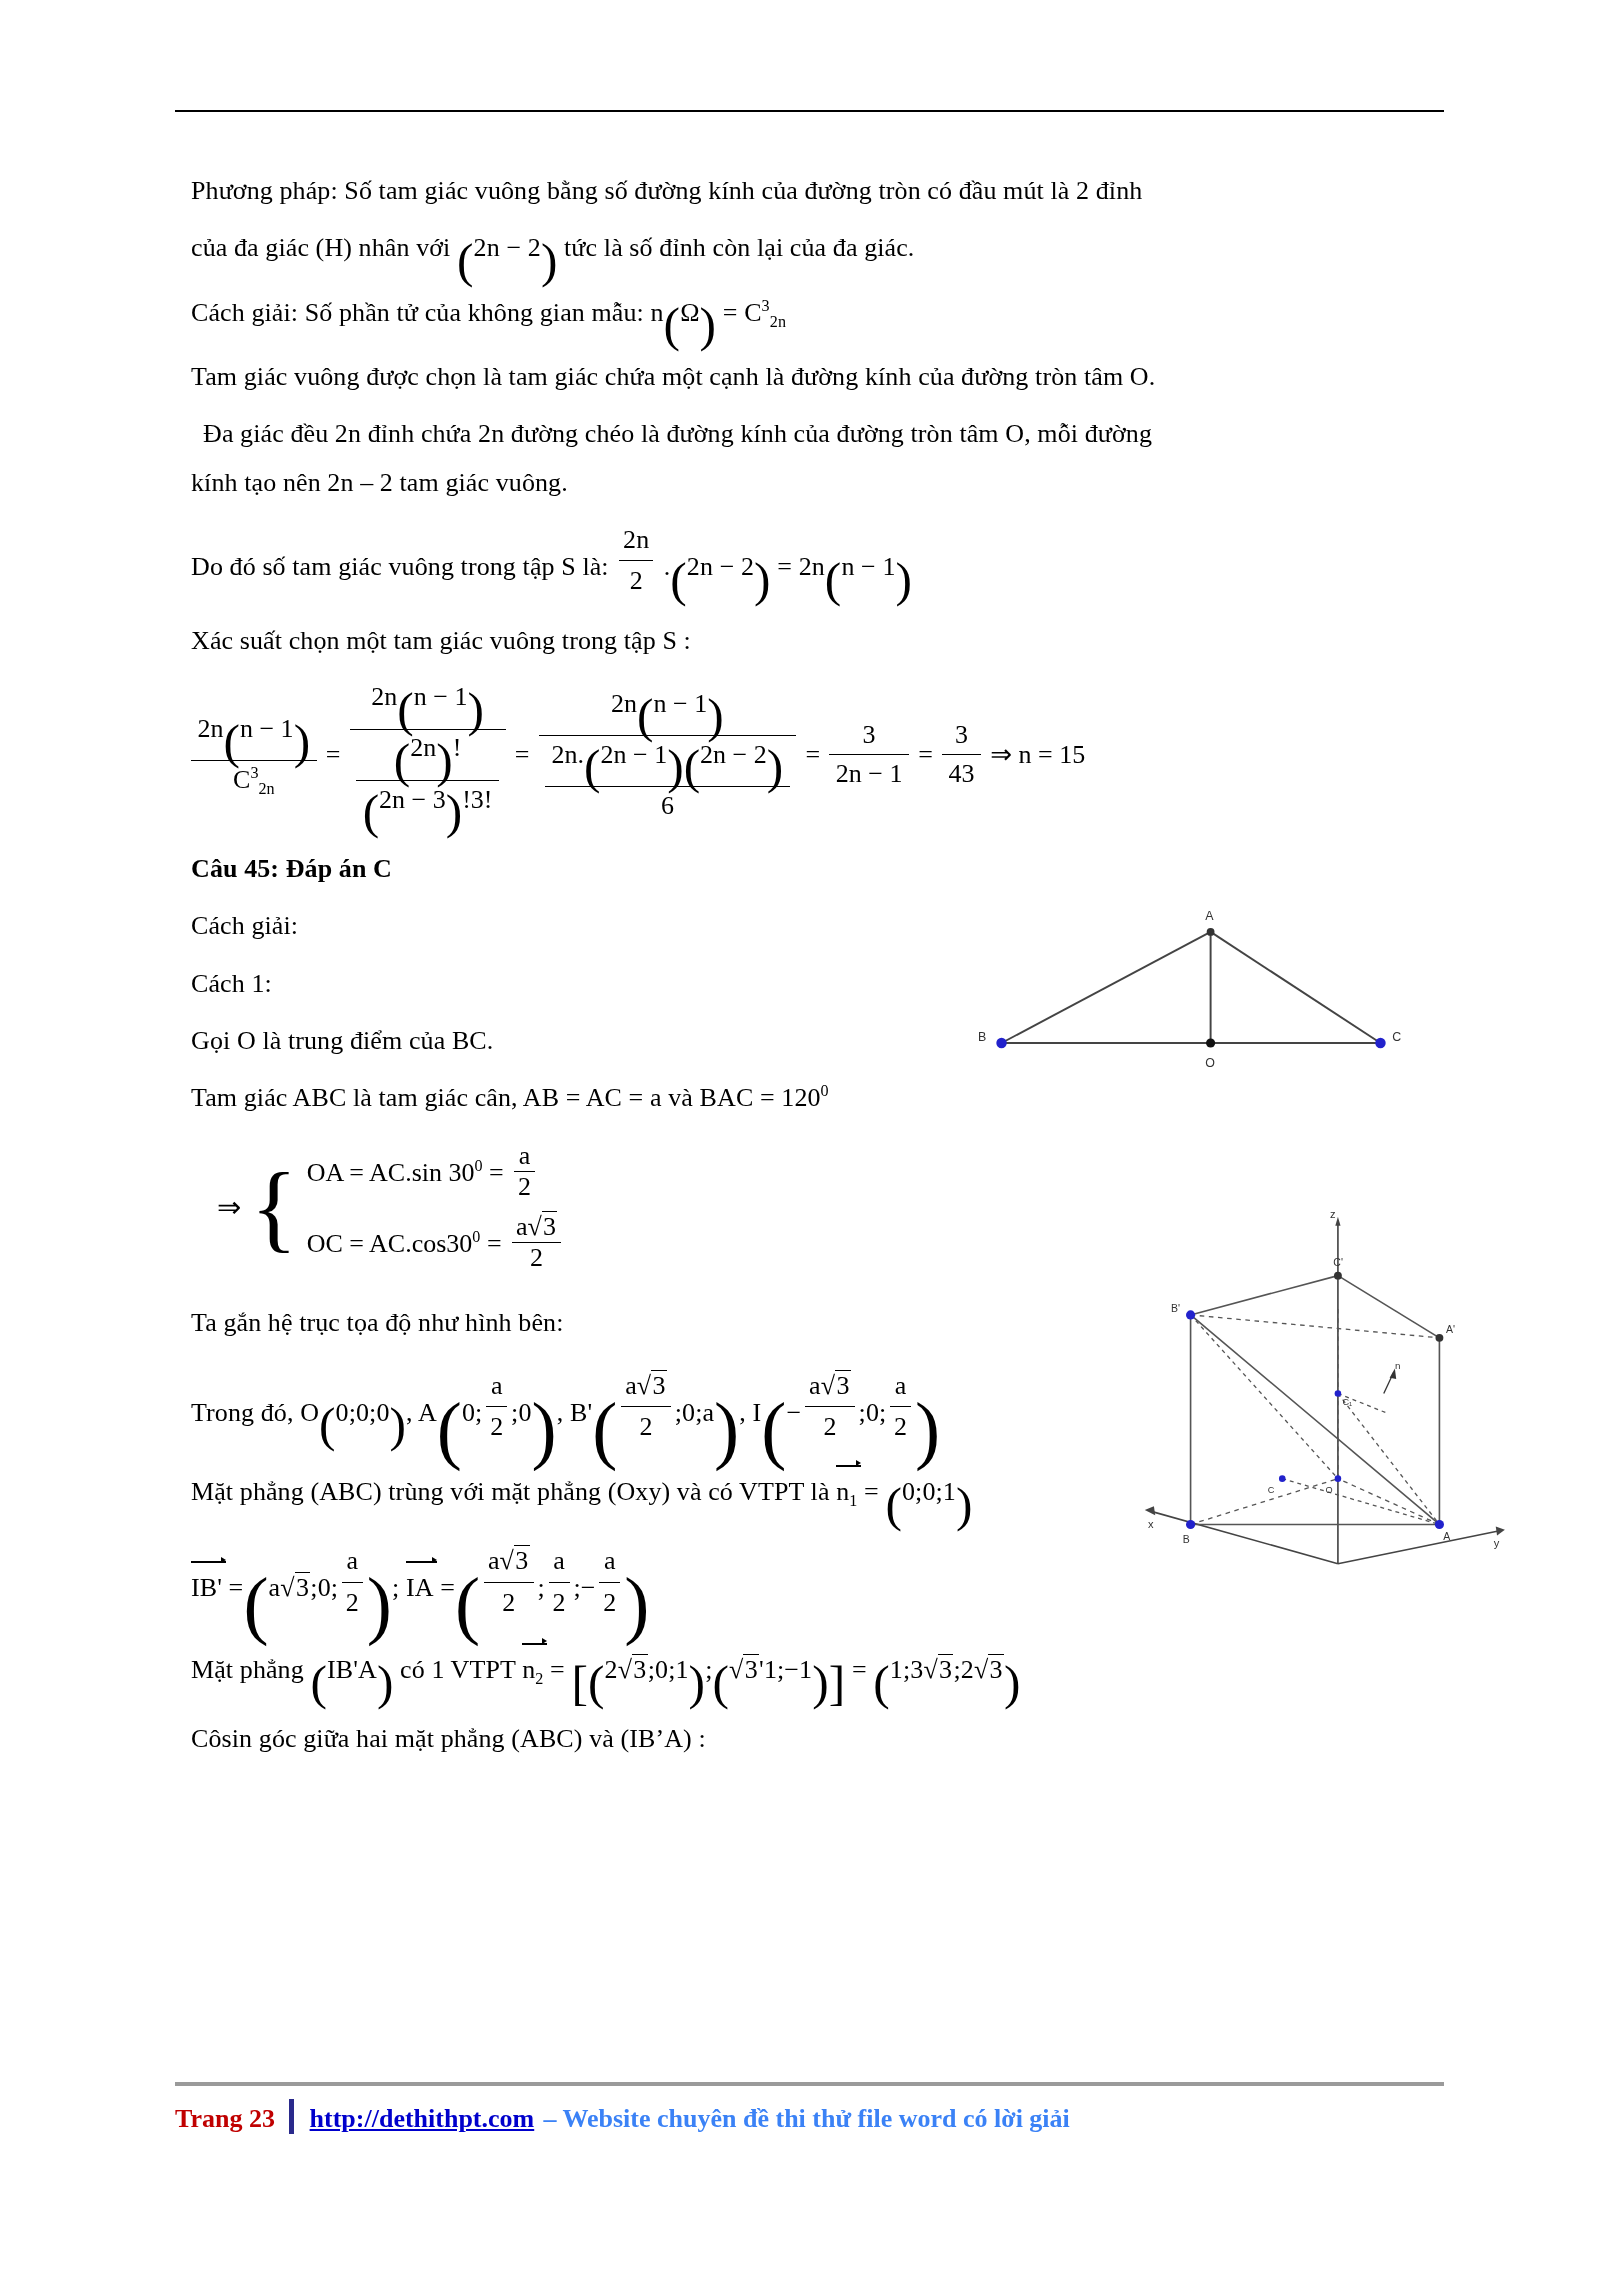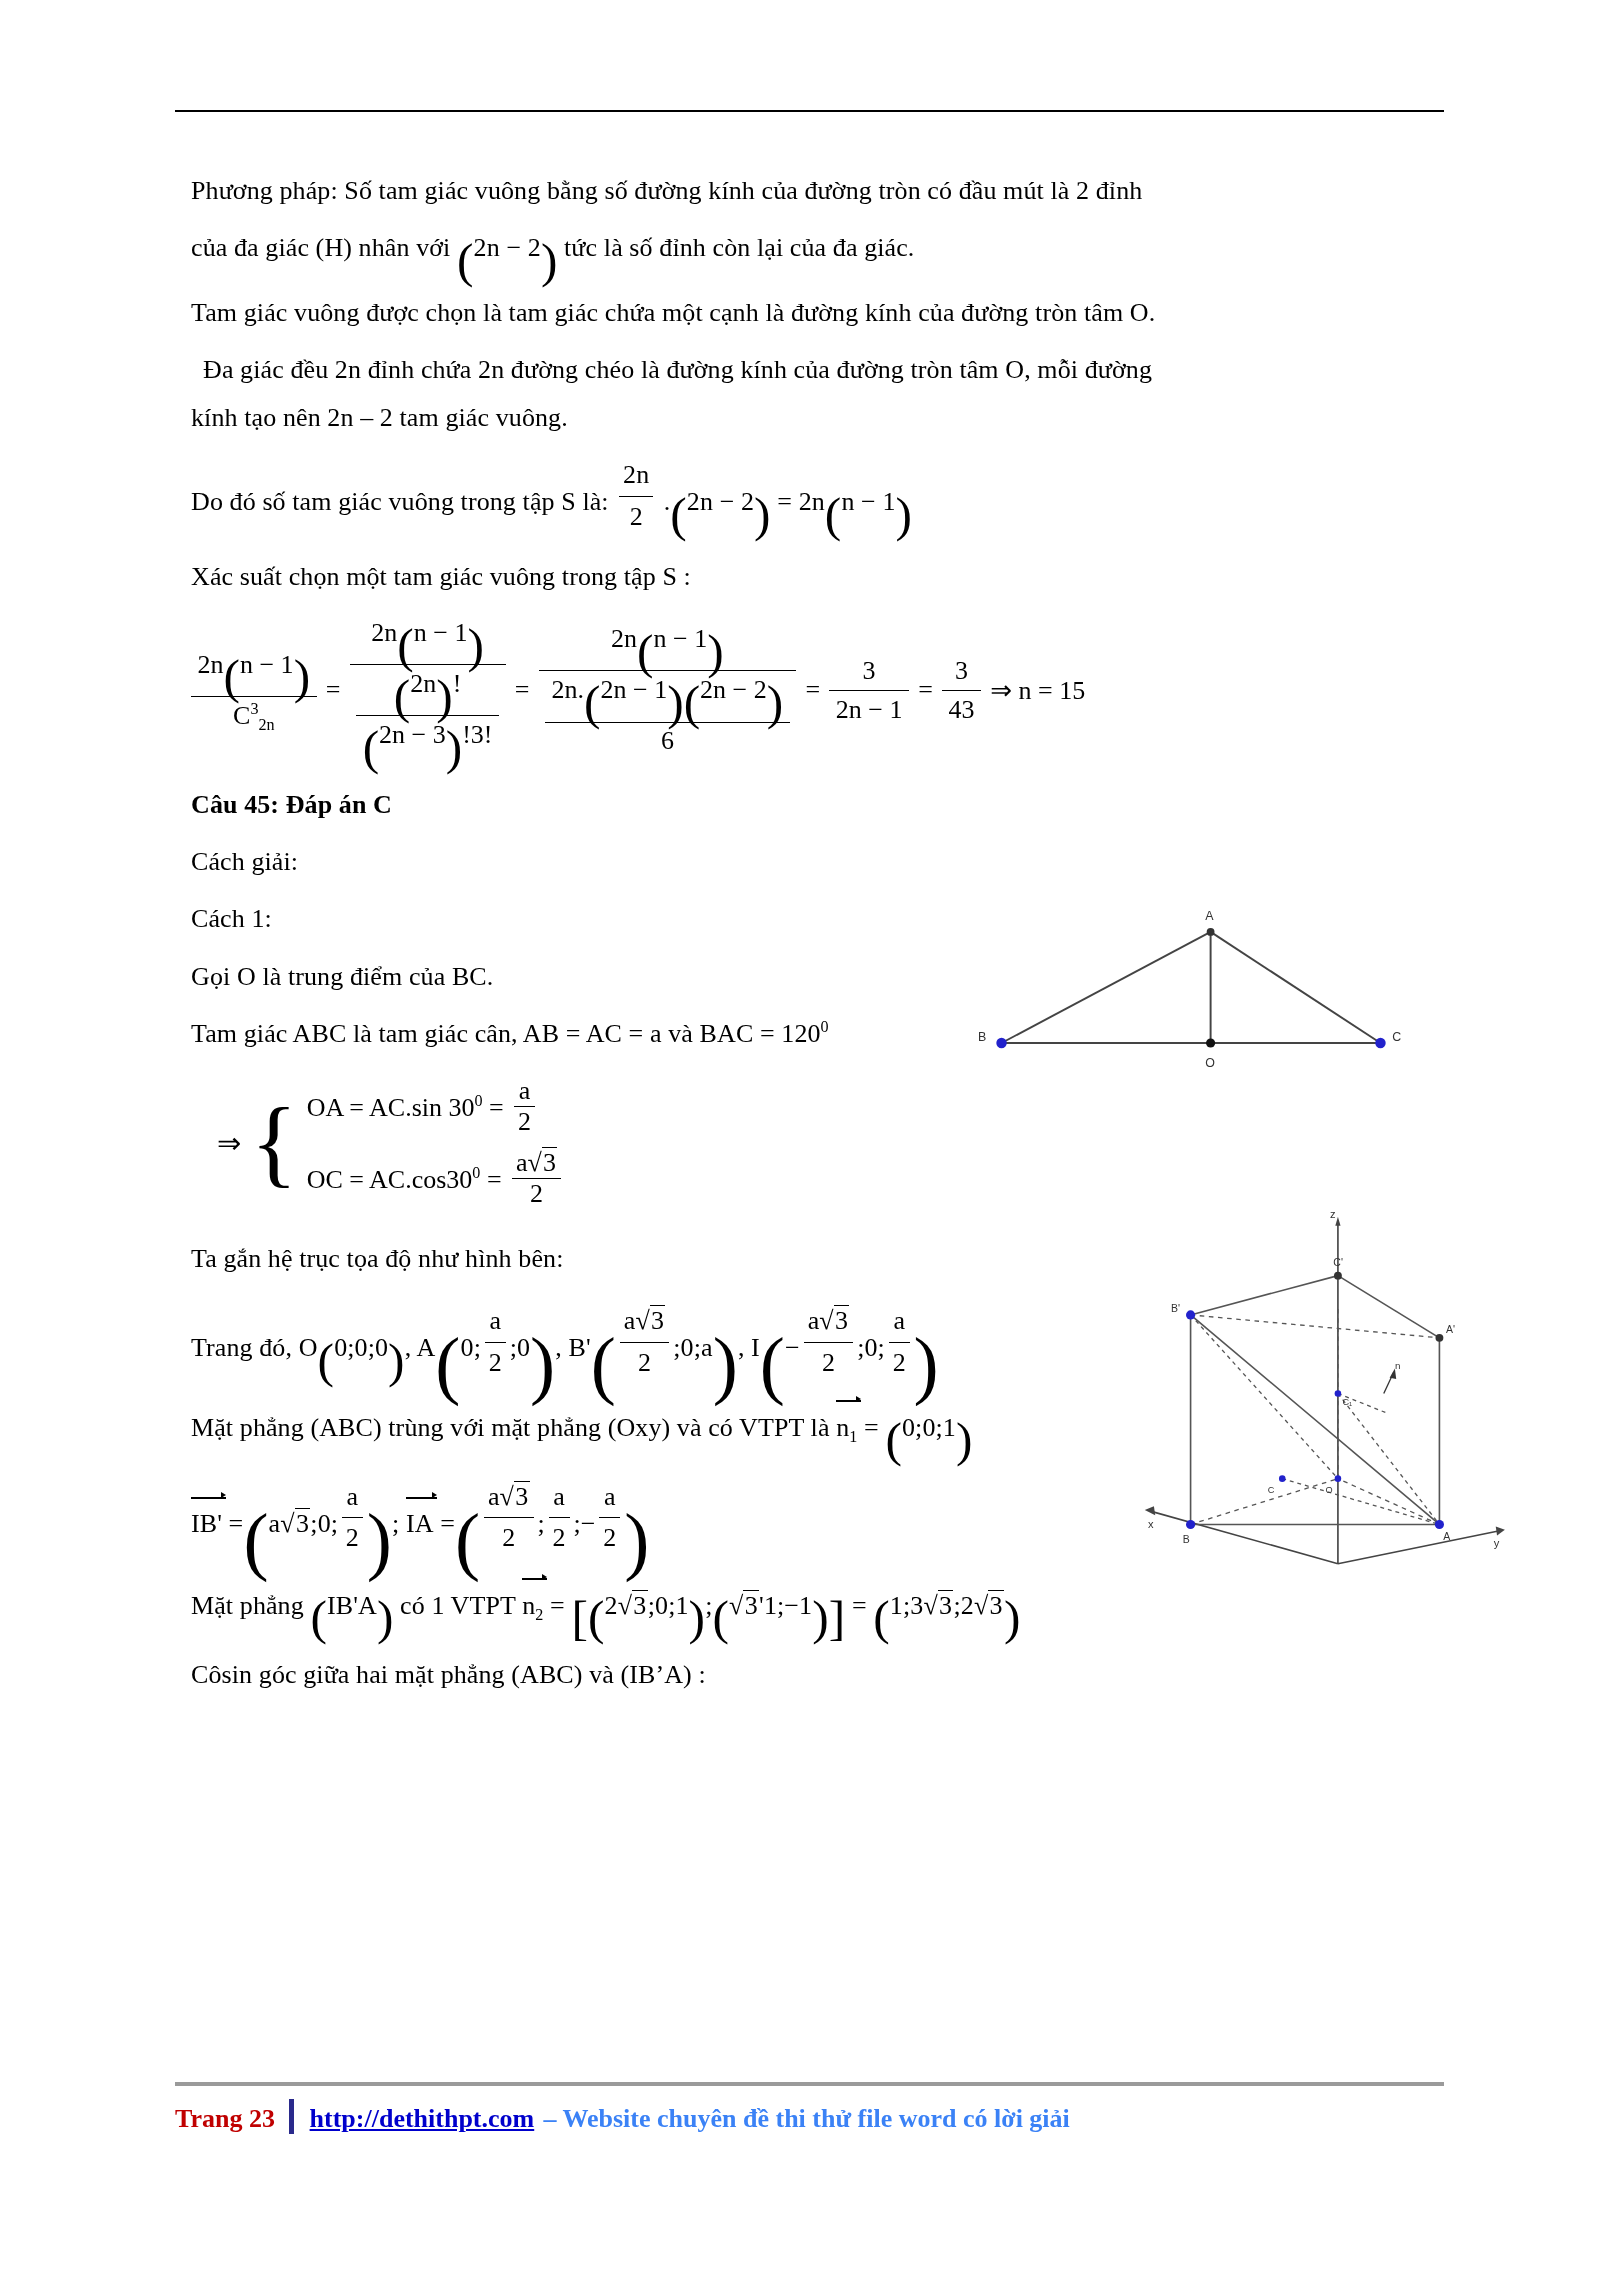--- a/index.html
+++ b/index.html
@@ -129,20 +129,28 @@
     </p>
 
     <p class="para">
       <span>của đa giác (H)  nhân với</span>
       <span class="mi">
         <span class="tall">(</span><span>2n − 2</span><span class="tall">)</span>
       </span>
       <span>tức là số đỉnh còn lại của đa giác.</span>
     </p>
 
+    <p class="para">
+      <span>Cách giải: Số phần tử của không gian mẫu:</span>
+      <span class="mi">
+        <span>n</span><span class="tall">(</span><span>Ω</span><span class="tall">)</span>
+        <span>=</span>
+        <span>C</span><sup>3</sup><sub>2n</sub>
+      </span>
+    </p>
 
     <p class="para">
       <span>Tam giác vuông được chọn là tam giác chứa một cạnh là đường kính của đường tròn tâm O.</span>
     </p>
 
     <p class="para tight">
       <span>Đa giác đều 2n đỉnh chứa 2n đường chéo là đường kính của đường tròn tâm O, mỗi đường</span>
     </p>
 
     <p class="para">
@@ -249,21 +257,21 @@
           </span>
         </div>
       </div>
     </div>
 
     <p class="para" style="margin-top:3.9px;">
       <span>Ta gắn hệ trục tọa độ như hình bên:</span>
     </p>
 
     <p class="para" style="margin-top:22px; margin-bottom:23.6px;">
-      <span>Trang đó,</span>
+      <span>Trong đó,</span>
       <span class="mi">O<span class="tall">(</span>0;0;0<span class="tall">)</span>,</span>
       <span class="mi">A<span class="tall2">(</span>0;<span class="frac"><span class="num">a</span><span class="den">2</span></span>;0<span class="tall2">)</span>,</span>
       <span class="mi">B'<span class="tall2">(</span><span class="frac"><span class="num">a<span class="sq"><span class="rad">√</span><span class="arg">3</span></span></span><span class="den">2</span></span>;0;a<span class="tall2">)</span>,</span>
       <span class="mi">I<span class="tall2">(</span>−<span class="frac"><span class="num">a<span class="sq"><span class="rad">√</span><span class="arg">3</span></span></span><span class="den">2</span></span>;0;<span class="frac"><span class="num">a</span><span class="den">2</span></span><span class="tall2">)</span></span>
     </p>
 
     <p class="para" style="margin-bottom:22px;">
       <span>Mặt phẳng (ABC) trùng với mặt phẳng (Oxy) và có VTPT là</span>
       <span class="mi">
         <span class="vec">n<sub>1</sub></span>

